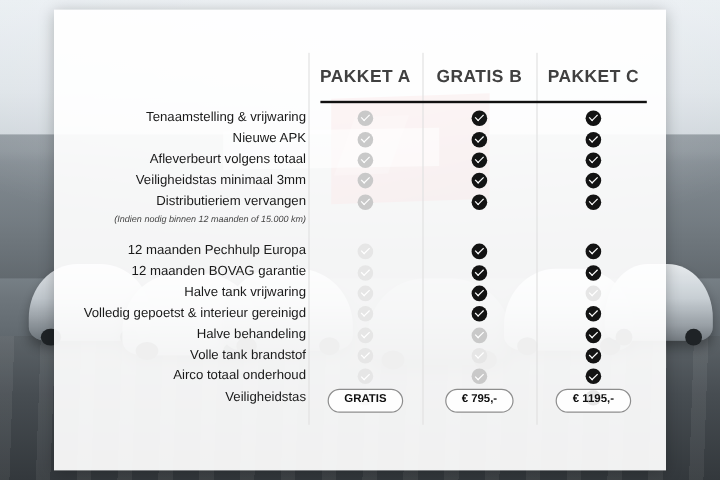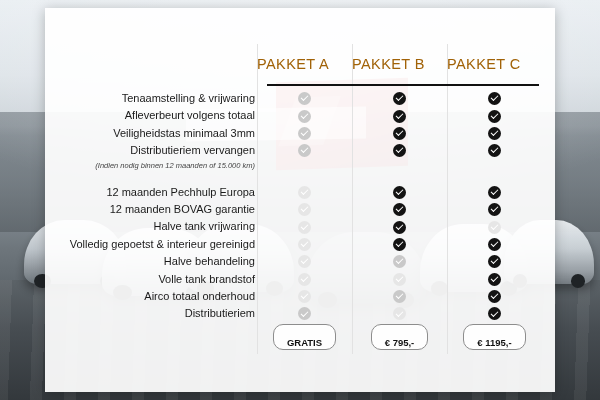--- a/index.html
+++ b/index.html
@@ -104,23 +104,23 @@
   }
   .col-sep.s1 { left: 212px; }
   .col-sep.s2 { left: 307px; }
   .col-sep.s3 { left: 402px; }
 
   .headers {
     position: absolute; left: 212px; top: 48px; width: 292px; height: 28px;
     display: flex;
   }
   .pkg-head {
-    width: 95px; text-align: left;
-    font-size: 14.5px; font-weight: 400; letter-spacing: .4px;
-    color: #a16207;
+    width: 95px; text-align: center;
+    font-size: 14.5px; font-weight: 700; letter-spacing: .4px;
+    color: #404040;
   }
   .head-rule {
     position: absolute; left: 222px; top: 76px; width: 272px; height: 2px;
     background: #111;
   }
 
   .rows {
     position: absolute; left: 0; top: 82px; width: 100%;
   }
   .row {
@@ -162,21 +162,21 @@
     transform: rotate(-45deg);
   }
 
   .prices {
     position: absolute; left: 212px; bottom: 48px; width: 292px; height: 20px;
     display: flex;
   }
   .price-wrap { width: 95px; display: flex; justify-content: center; }
   .price {
     border: 1px solid #8d8d8d; border-radius: 10px;
-    padding: 12px 13px;
+    padding: 2px 13px;
     font-size: 9.5px; font-weight: 700; color: #111;
     background: rgba(255,255,255,.9);
     white-space: nowrap;
   }
 </style>
 </head>
 <body>
 
 <div id="stage">
 
@@ -215,28 +215,42 @@
   </div>
 
   <div class="panel">
     <div class="panel-inner">
       <div class="col-sep s1"></div>
       <div class="col-sep s2"></div>
       <div class="col-sep s3"></div>
 
       <div class="headers">
         <div class="pkg-head">PAKKET A</div>
-        <div class="pkg-head">PAKKET B</div>
+        <div class="pkg-head">GRATIS B</div>
         <div class="pkg-head">PAKKET C</div>
       </div>
       <div class="head-rule"></div>
 
       <div class="rows" id="rows">
           <div class="row">
             <div class="label">Tenaamstelling &amp; vrijwaring</div>
+            <div class="cells">
+              <div class="cell">
+                <span class="tick off"></span>
+              </div>
+              <div class="cell">
+                <span class="tick on"></span>
+              </div>
+              <div class="cell">
+                <span class="tick on"></span>
+              </div>
+            </div>
+          </div>
+          <div class="row">
+            <div class="label">Nieuwe APK</div>
             <div class="cells">
               <div class="cell">
                 <span class="tick off"></span>
               </div>
               <div class="cell">
                 <span class="tick on"></span>
               </div>
               <div class="cell">
                 <span class="tick on"></span>
               </div>
@@ -380,21 +394,21 @@
               </div>
               <div class="cell">
                 <span class="tick off"></span>
               </div>
               <div class="cell">
                 <span class="tick on"></span>
               </div>
             </div>
           </div>
           <div class="row">
-            <div class="label">Distributieriem</div>
+            <div class="label">Veiligheidstas</div>
             <div class="cells">
               <div class="cell">
                 <span class="tick off"></span>
               </div>
               <div class="cell">
                 <span class="tick faint"></span>
               </div>
               <div class="cell">
                 <span class="tick on"></span>
               </div>

